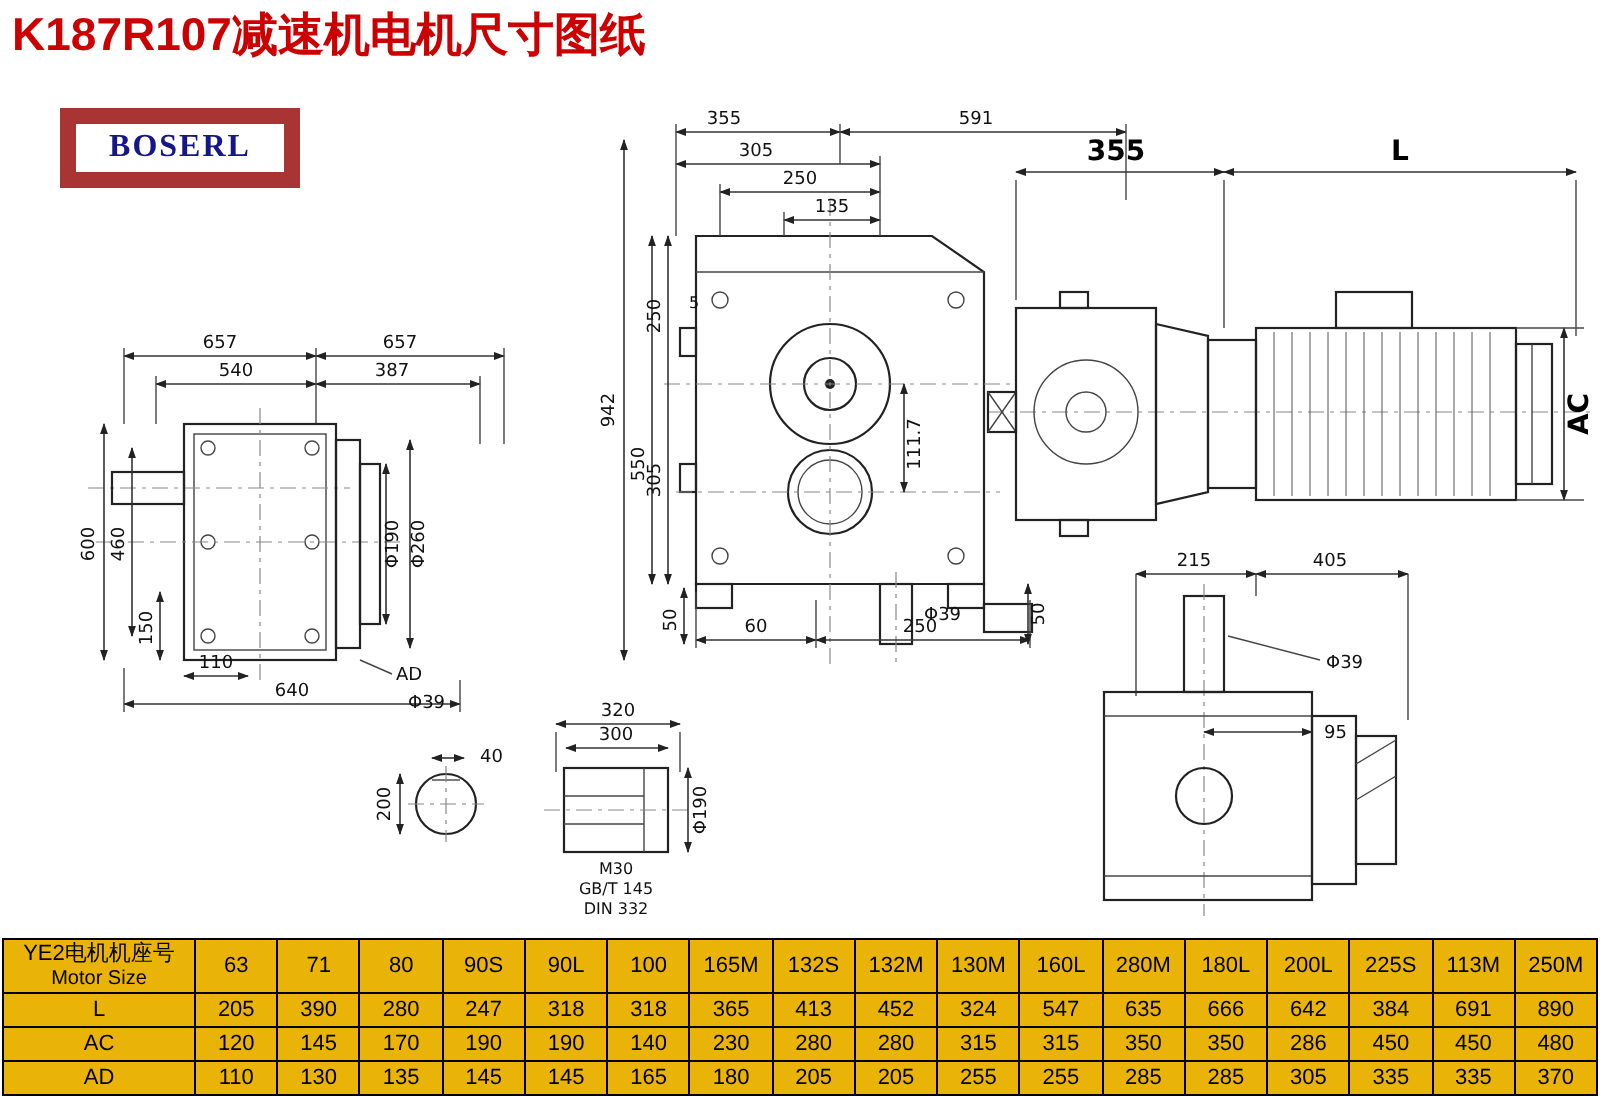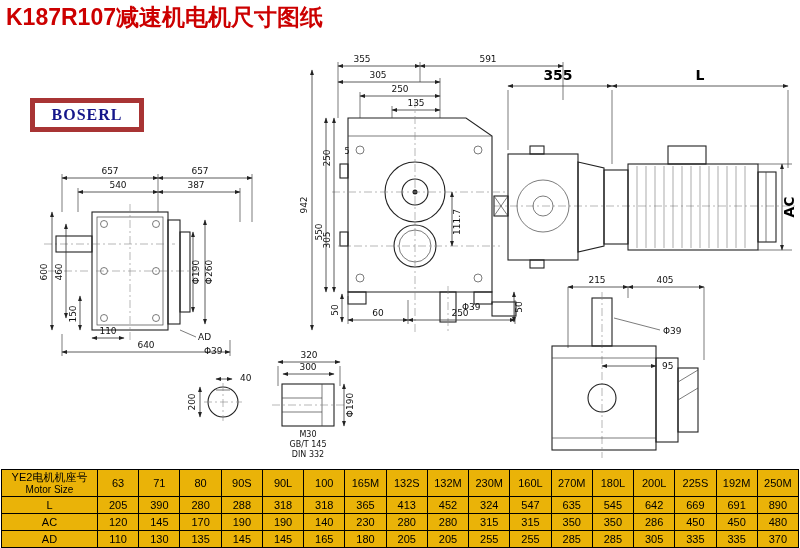--- a/index.html
+++ b/index.html
@@ -1,23 +1,23 @@
 <!DOCTYPE html>
 <html><head>
 <meta charset="utf-8">
 <style>
   html,body{margin:0;padding:0;background:#fff;}
   .page{position:relative;width:800px;height:548px;background:#fff;overflow:hidden;
         font-family:"Liberation Sans",sans-serif;}
   .title{position:absolute;left:6px;top:2px;margin:0;font-size:23px;font-weight:bold;
          color:#cc0000;white-space:nowrap;}
-  .logo{position:absolute;left:30px;top:54px;width:104px;height:24px;border:5px solid #737373;
+  .logo{position:absolute;left:30px;top:54px;width:104px;height:24px;border:8px solid #737373;
         display:flex;align-items:center;justify-content:center;
         font-family:"Liberation Serif",serif;font-weight:bold;font-size:16px;
-        letter-spacing:1px;color:#15168a;background:#fff;margin-top:44px;}
+        letter-spacing:1px;color:#15168a;background:#fff;}
   svg.drawing{position:absolute;left:0;top:0;}
 
   
   .ol{fill:none;stroke:#222;stroke-width:1.1;}
   .tl{fill:none;stroke:#444;stroke-width:0.7;}
   .dl{fill:none;stroke:#333;stroke-width:0.8;}
   .cl{fill:none;stroke:#888;stroke-width:0.6;stroke-dasharray:8 3 2 3;}
   .fin{fill:none;stroke:#555;stroke-width:0.5;}
   text.d{font:9px "DejaVu Sans",sans-serif;fill:#111;text-anchor:middle;}
   text.ds{font:8px "DejaVu Sans",sans-serif;fill:#111;text-anchor:middle;}
@@ -270,48 +270,48 @@
         </th>
       <th>63</th>
           <th>71</th>
           <th>80</th>
           <th>90S</th>
           <th>90L</th>
           <th>100</th>
           <th>165M</th>
           <th>132S</th>
           <th>132M</th>
-          <th>230M</th>
+          <th>130M</th>
           <th>160L</th>
-          <th>270M</th>
+          <th>280M</th>
           <th>180L</th>
           <th>200L</th>
           <th>225S</th>
-          <th>192M</th>
+          <th>113M</th>
           <th>250M</th>
         </tr>
     </thead>
     <tbody>
         <tr>
           <th>L</th>
           <td>205</td>
           <td>390</td>
           <td>280</td>
-          <td>288</td>
+          <td>247</td>
           <td>318</td>
           <td>318</td>
           <td>365</td>
           <td>413</td>
           <td>452</td>
           <td>324</td>
           <td>547</td>
           <td>635</td>
-          <td>545</td>
+          <td>666</td>
           <td>642</td>
-          <td>669</td>
+          <td>384</td>
           <td>691</td>
           <td>890</td>
         </tr>
         <tr>
           <th>AC</th>
           <td>120</td>
           <td>145</td>
           <td>170</td>
           <td>190</td>
           <td>190</td>

